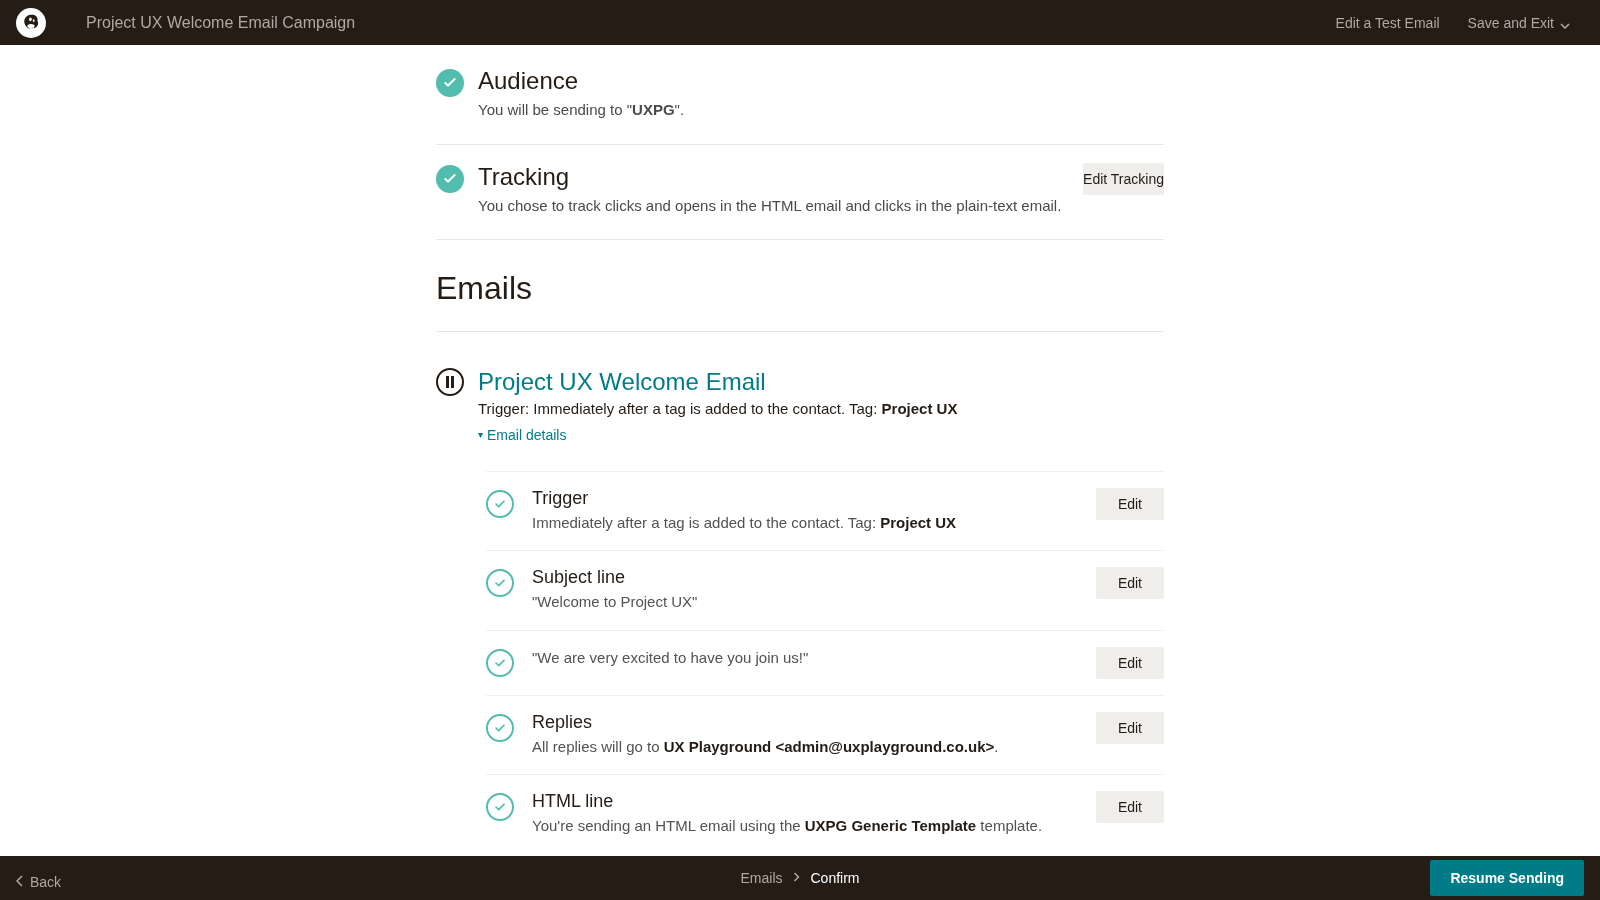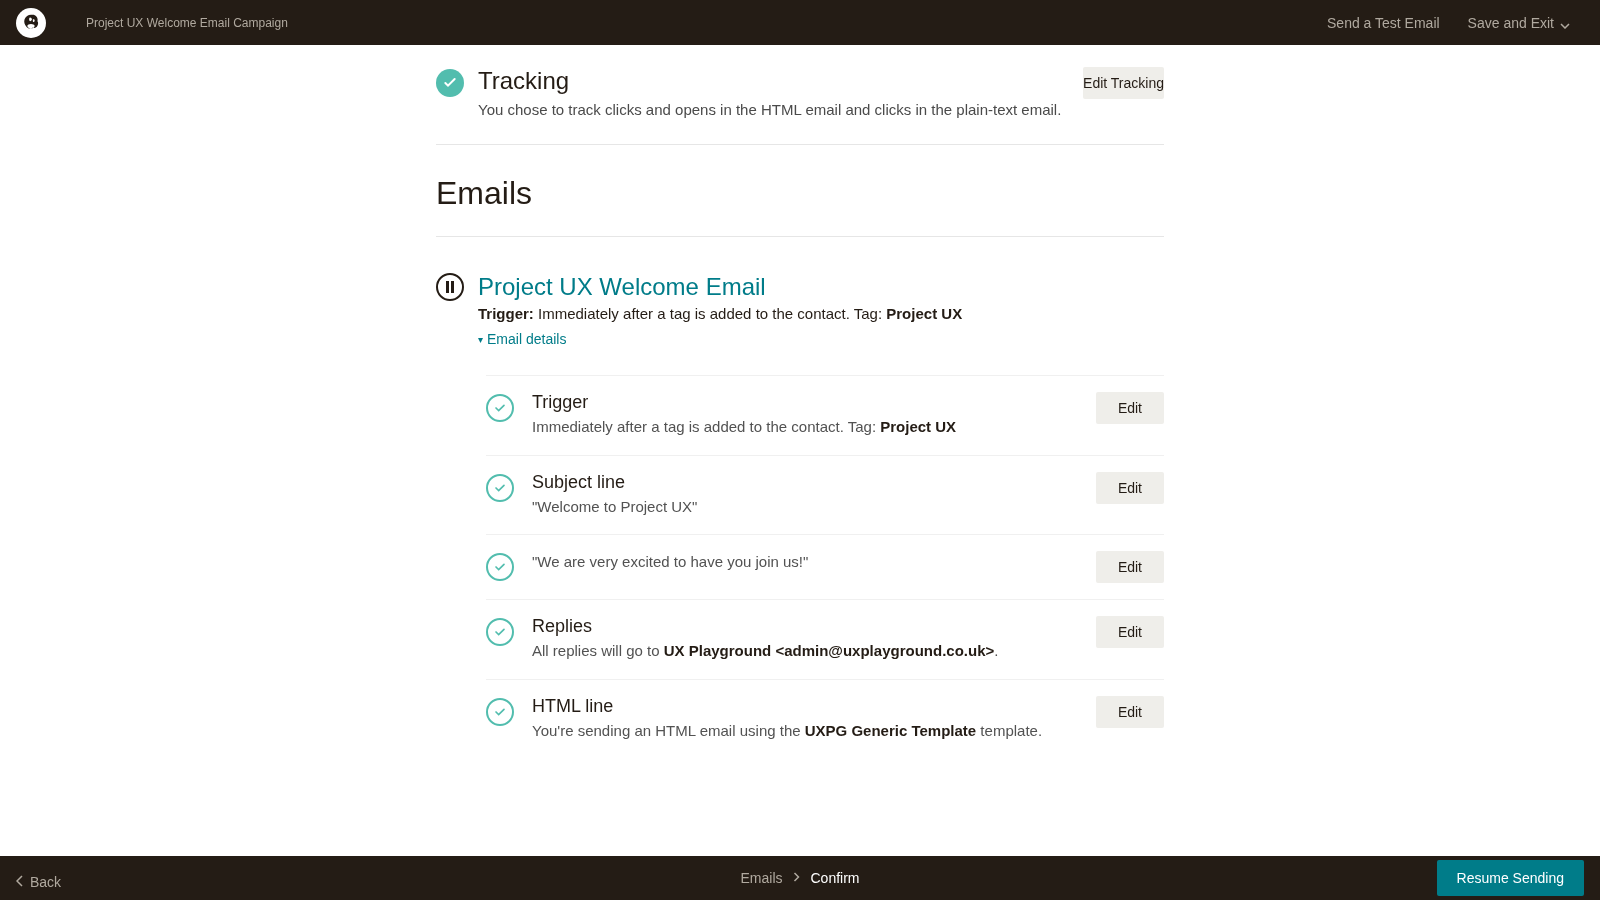--- a/index.html
+++ b/index.html
@@ -19,21 +19,21 @@
     display: flex; align-items: center;
     padding: 0 16px;
     z-index: 10;
   }
   .logo-circle {
     width: 30px; height: 30px; border-radius: 50%;
     background: #fff; display: flex; align-items: center; justify-content: center;
     margin-right: 40px;
   }
   .logo-circle svg { width: 22px; height: 22px; }
-  .campaign-title { color: #b0a99f; font-size: 12px; font-weight: 400; text-align: center; }
+  .campaign-title { color: #b0a99f; font-size: 16px; font-weight: 400; text-align: center; }
   .topbar-spacer { flex: 1; }
   .topbar-action {
     color: #b0a99f; font-size: 14px; cursor: pointer;
     padding: 8px 14px; text-decoration: none;
     display: flex; align-items: center; gap: 6px;
   }
   .chevron-down { display: inline-block; transform: translateY(1px); }
 
   
   .viewport {
@@ -85,21 +85,21 @@
   .email-header { display: flex; gap: 14px; align-items: flex-start; }
   .pause-icon {
     width: 28px; height: 28px; border-radius: 50%;
     border: 2px solid #241c15;
     display: flex; align-items: center; justify-content: center;
     font-size: 12px; font-weight: 700; letter-spacing: 1px;
     flex-shrink: 0;
   }
   .email-name { font-size: 24px; color: #007c89; font-weight: 400; margin-bottom: 4px; cursor: pointer; }
   .email-trigger { font-size: 15px; color: #241c15; margin-bottom: 8px; }
-  .email-trigger .label { font-weight: 700; }
+  .email-trigger .label { font-weight: 400; }
   .email-trigger .tag { font-weight: 700; }
   .details-toggle { font-size: 14px; color: #007c89; cursor: pointer; display: inline-flex; align-items: center; gap: 4px; }
   .details-toggle .caret { font-size: 10px; }
 
   
   .detail-list { margin-left: 50px; margin-top: 28px; }
   .detail-item {
     display: flex; gap: 18px; align-items: flex-start;
     padding: 16px 0;
     border-top: 1px solid #f0f0f0;
@@ -127,53 +127,66 @@
   }
   .back-link { color: #b0a99f; font-size: 14px; cursor: pointer; display: flex; align-items: flex-start; gap: 6px; margin-top: 8px; }
   .footer-center { position: absolute; left: 50%; transform: translateX(-50%); display: flex; align-items: center; gap: 10px; }
   .step-label { font-size: 14px; color: #b0a99f; cursor: pointer; }
   .step-active { color: #fff; }
   .step-chevron { color: #b0a99f; font-size: 12px; }
   .footer-spacer { flex: 1; }
   .resume-btn {
     background: #007c89; color: #fff; border: none;
     padding: 10px 20px; font-size: 14px; cursor: pointer;
-    font-weight: 400; border-radius: 2px;
+    font-weight: 700; border-radius: 2px;
   }
 
   
   .viewport::-webkit-scrollbar { width: 16px; }
   .viewport::-webkit-scrollbar-track { background: #f1f1f1; }
   .viewport::-webkit-scrollbar-thumb { background: #c1c1c1; border: 4px solid #f1f1f1; border-radius: 8px; }
 </style>
 </head>
 <body>
 
 <div class="topbar">
   <div class="logo-circle">
     <svg viewBox="0 0 24 24">
       <path fill="#241c15" d="M12 3c-3 0-6 2-7 5-1 3 0 6 2 8 1 1 2 2 4 2 1 0 2 0 3-1 2 1 4 0 5-2 1-2 1-4 0-5 1-3-1-6-4-7h-3zm-1 3c1 0 2 1 2 2 0 1-1 2-2 2l-1-1c0-2 0-3 1-3zm4 2c1 0 1 1 1 2l-1 1c-1 0-1-1-1-2 0-1 0-1 1-1zm-3 5c2 0 4 1 4 2 0 2-2 3-4 3s-4-1-4-3c0-1 2-2 4-2z"></path>
     </svg>
   </div>
   <div class="campaign-title">Project UX Welcome Email Campaign</div>
   <div class="topbar-spacer"></div>
-  <a class="topbar-action">Send a Test Email</a>
+  <a class="topbar-action">Edit a Test Email</a>
   <a class="topbar-action">
     <span>Save and Exit</span>
     <span class="chevron-down">
       <svg width="10" height="6" viewBox="0 0 10 6">
           <path d="M1 1l4 4 4-4" stroke="#b0a99f" stroke-width="1.5" fill="none"></path>
         </svg>
     </span>
   </a>
 </div>
 
 <div class="viewport">
   <div class="container">
 
+    <div class="section-row">
+      <div class="status-icon status-filled">
+        <svg viewBox="0 0 24 24">
+            <path d="M5 12l4 4 10-10" stroke="#fff" stroke-width="3" fill="none" stroke-linecap="round"></path>
+          </svg>
+      </div>
+      <div class="section-body">
+        <div class="section-title">Audience</div>
+        <div class="section-desc">
+          <span>You will be sending to "</span><strong>UXPG</strong><span>".</span>
+        </div>
+      </div>
+    </div>
 
     <div class="section-row">
       <div class="status-icon status-filled">
         <svg viewBox="0 0 24 24">
             <path d="M5 12l4 4 10-10" stroke="#fff" stroke-width="3" fill="none" stroke-linecap="round"></path>
           </svg>
       </div>
       <div class="section-body">
         <div class="section-title">Tracking</div>
         <div class="section-desc">You chose to track clicks and opens in the HTML email and clicks in the plain-text email.</div>

